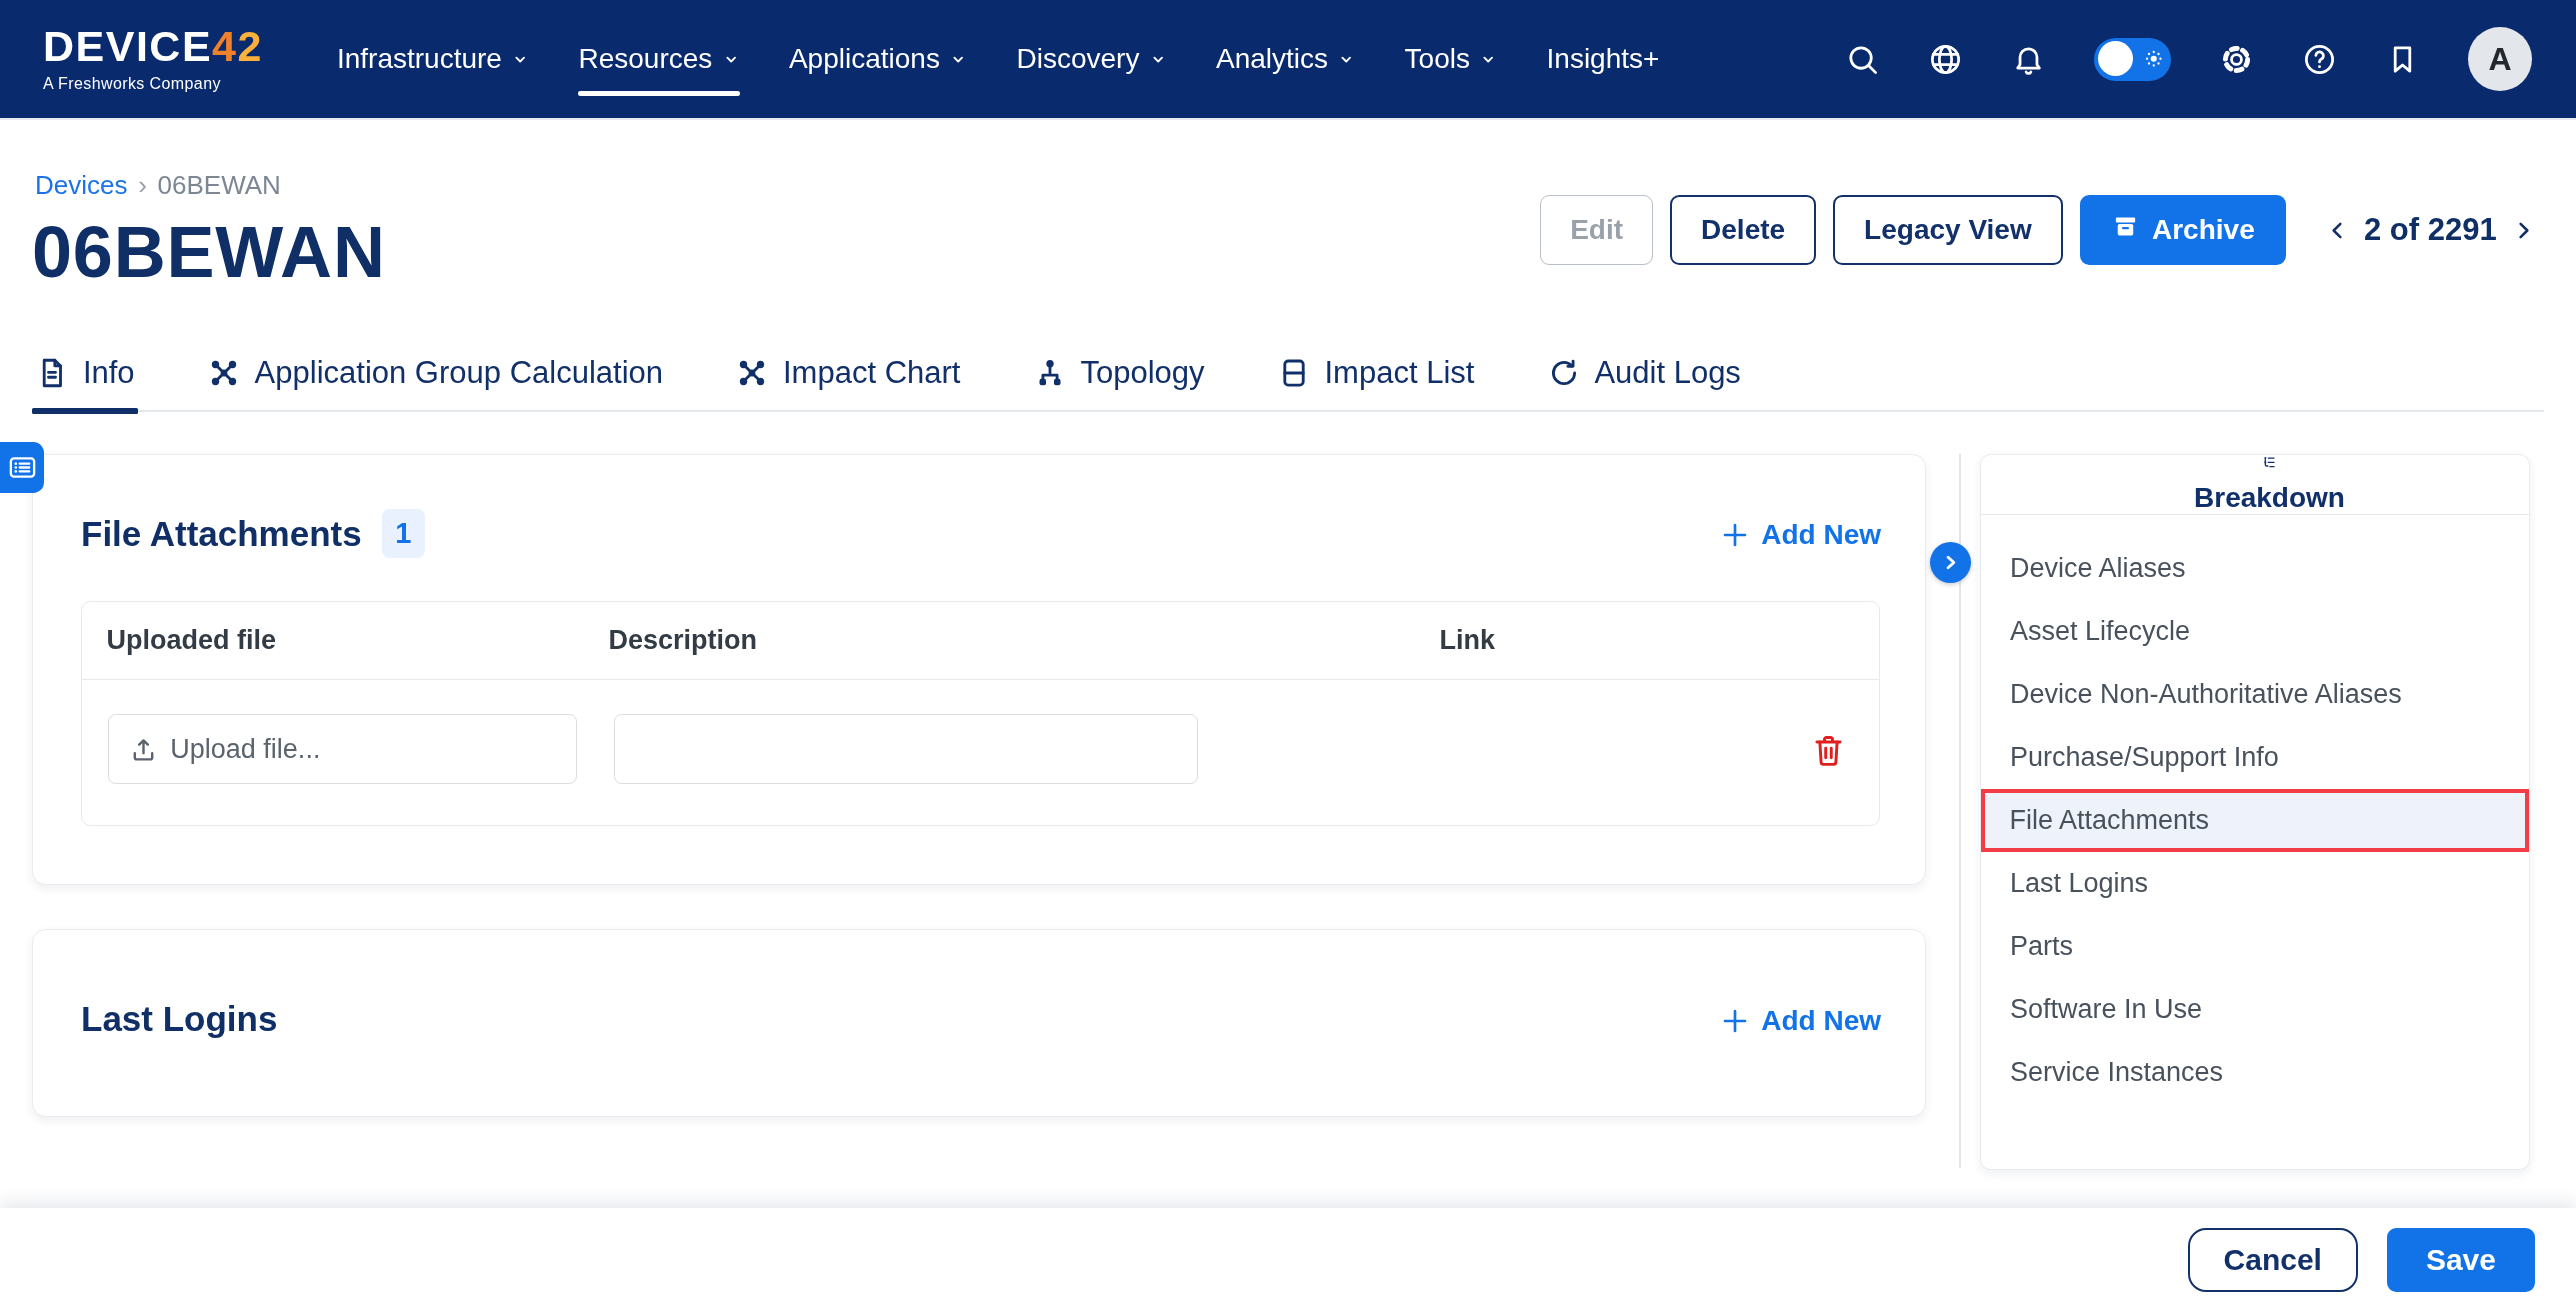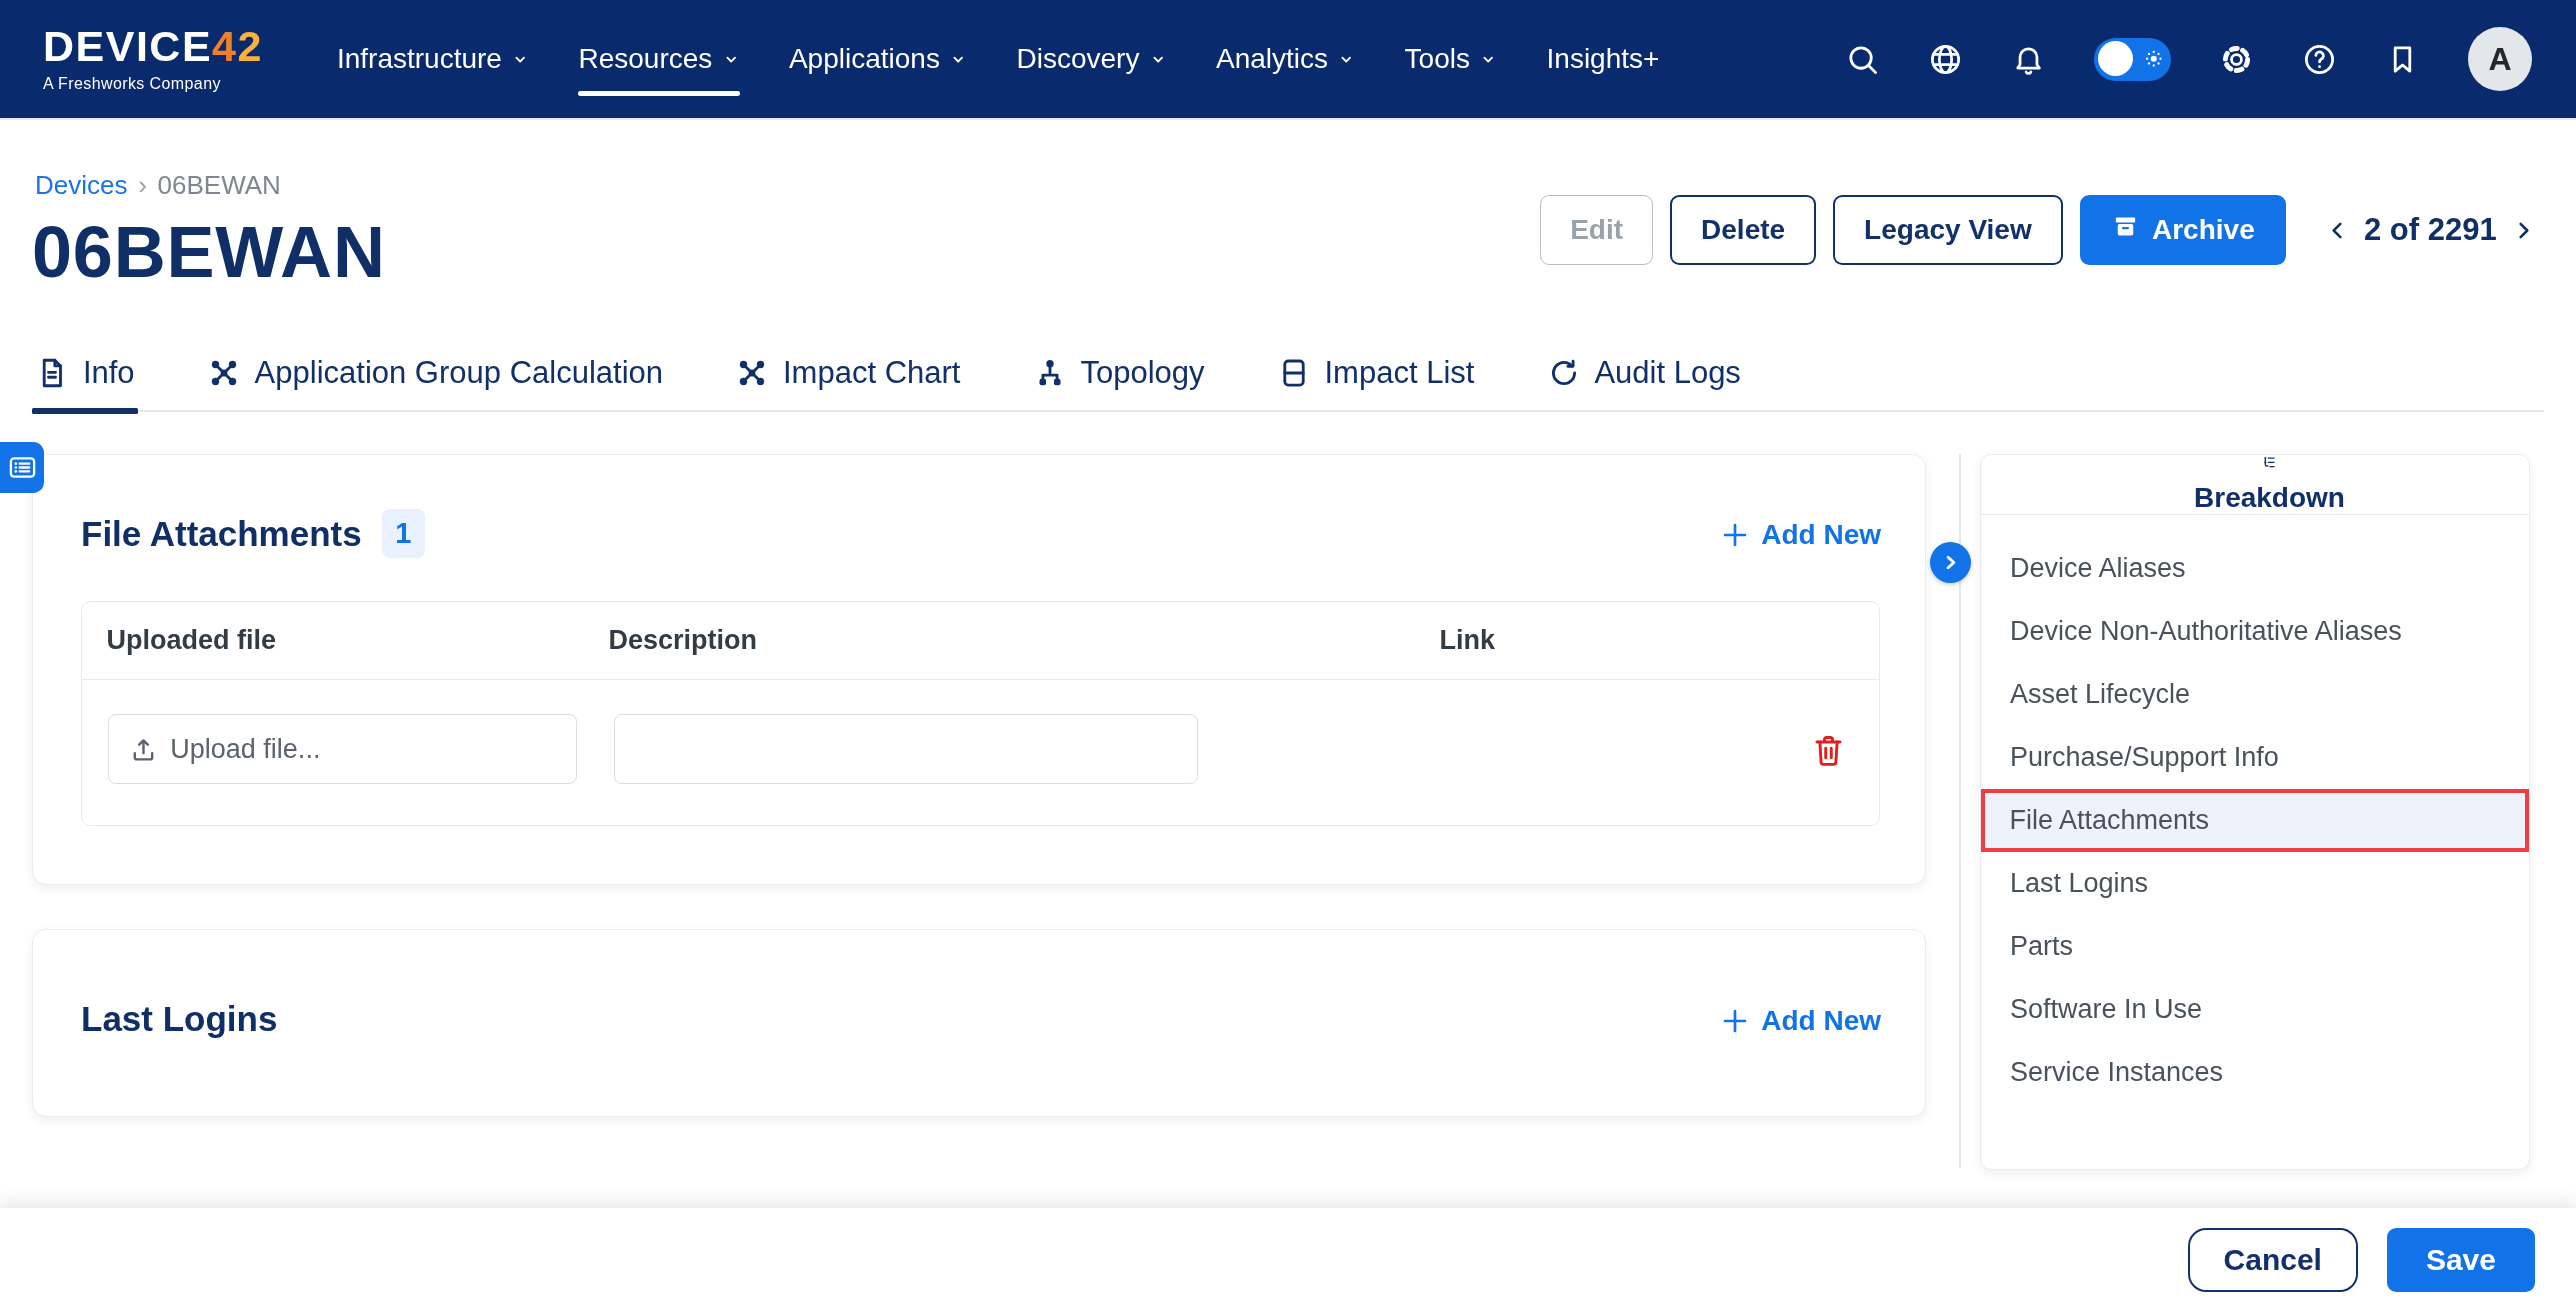--- a/index.html
+++ b/index.html
@@ -404,22 +404,22 @@
       <svg viewBox="0 0 24 24">
           <circle cx="5.2" cy="5" r="1.7" fill="#11306a" stroke="none"></circle>
           <circle cx="5.2" cy="12" r="1.7" fill="#11306a" stroke="none"></circle>
           <path d="M5.2 6.8v9.2a2 2 0 0 0 2 2h2"></path>
           <path d="M10 5h9.4M10 12h9.4M12.8 19h6.6"></path>
         </svg>
       <span>Breakdown</span>
     </div>
     <div class="sb-list">
       <div class="sb-item">Device Aliases</div>
+      <div class="sb-item">Asset Lifecycle</div>
       <div class="sb-item">Device Non-Authoritative Aliases</div>
-      <div class="sb-item">Asset Lifecycle</div>
       <div class="sb-item">Purchase/Support Info</div>
       <div class="sb-item highlight">File Attachments</div>
       <div class="sb-item">Last Logins</div>
       <div class="sb-item">Parts</div>
       <div class="sb-item">Software In Use</div>
       <div class="sb-item">Service Instances</div>
     </div>
   </div>
 
   <div class="footer">

